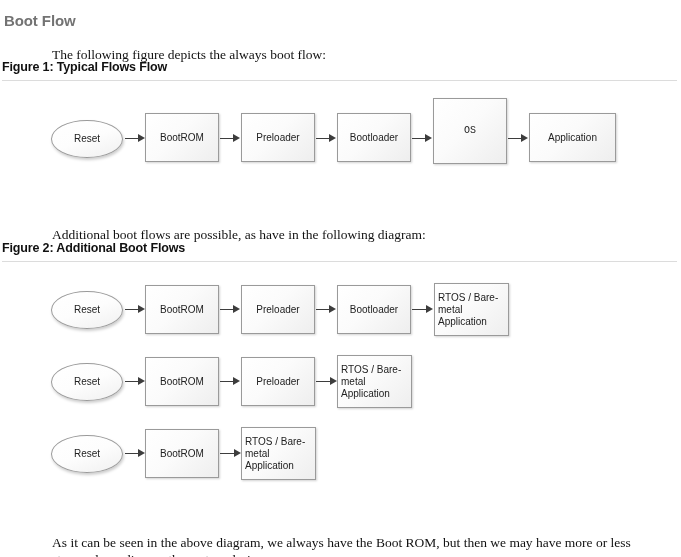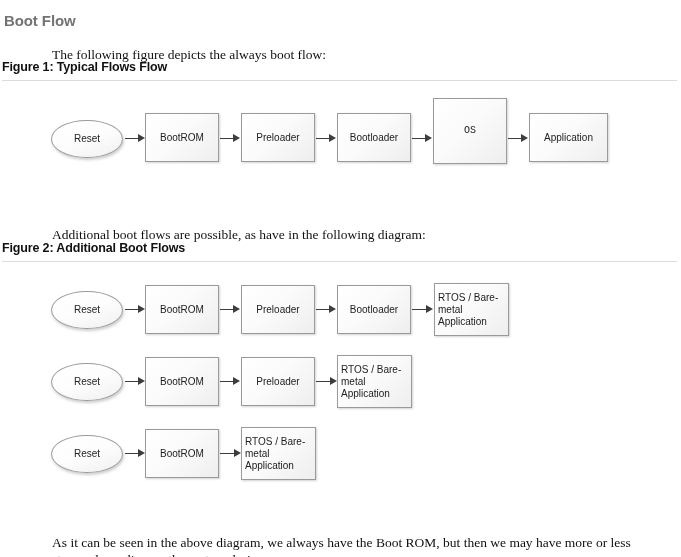--- a/index.html
+++ b/index.html
@@ -147,21 +147,21 @@
   </div>
 
   <div class="node" style="left:433px; top:98px; width:74px; height:66px;font-family:Liberation Mono, monospace;">
     <span>OS</span>
   </div>
   <div class="arrow" style="left:508px; top:134px; width:20px;">
     <div class="shaft" style="width:14px;"></div>
       <div class="head" style="left:13px;"></div>
   </div>
 
-  <div class="node" style="left:529px; top:113px; width:79px; height:49px;">
+  <div class="node" style="left:529px; top:113px; width:87px; height:49px;">
     <span>Application</span>
   </div>
 </div>
 
 <p class="body-para para-2">Additional boot flows are possible, as have in the following diagram:</p>
 
 <div class="fig-caption c2">Figure 2: Additional Boot Flows</div>
 <div class="fig-rule r2"></div>
 
 <div>

